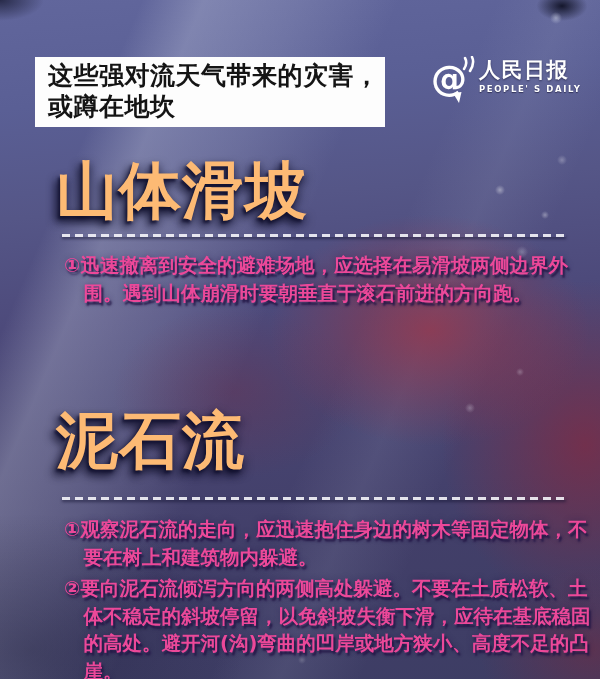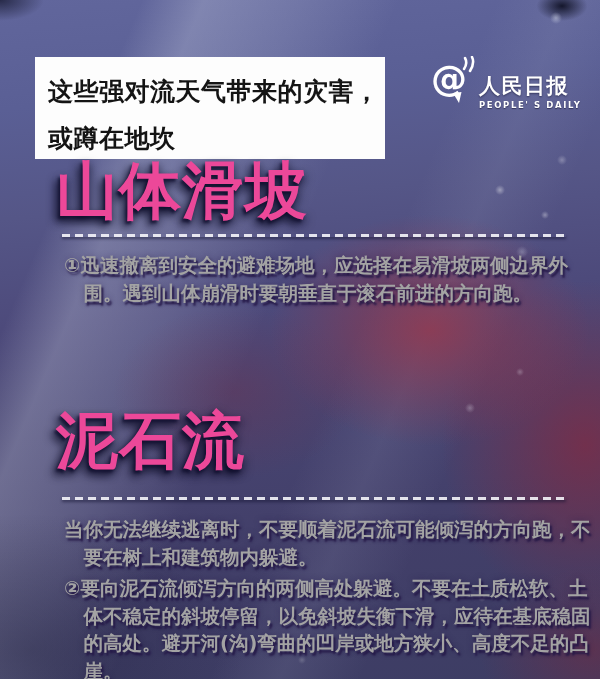--- a/index.html
+++ b/index.html
@@ -37,45 +37,44 @@
       
       linear-gradient(175deg, #61669c 0%, #5a5f95 15%, #555687 30%, #4d4a7b 45%, #474471 60%, #423f69 78%, #3d3d64 100%);
   }
   .banner{
     position:absolute;left:35px;top:57px;width:350px;box-sizing:border-box;
     background:#fdfdfd;padding:3px 8px 5px 13px;
   }
   .banner-line{
     font-size:25px;line-height:31px;font-weight:900;color:#141414;letter-spacing:.5px;
     white-space:nowrap;
-    margin-top:16px;
   }
   .logo{position:absolute;left:431px;top:56px;display:flex;align-items:flex-start;color:#fff;}
   .at-wrap{width:46px;height:50px;flex:0 0 auto;}
-  .logo-text{margin-left:2px;margin-top:18px;}
+  .logo-text{margin-left:2px;margin-top:2px;}
   .logo-cn{font-size:21px;font-weight:900;letter-spacing:1.5px;line-height:24px;
     text-shadow:0 1px 2px rgba(20,20,50,.6);white-space:nowrap;}
   .logo-en{font-size:8.5px;font-weight:700;letter-spacing:1.6px;margin-top:2px;
     text-shadow:0 1px 1px rgba(20,20,50,.6);white-space:nowrap;}
   .sec-title{
-    position:absolute;left:56px;margin:0;color:#ec4899;font-weight:900;
+    position:absolute;left:56px;margin:0;color:#fdba74;font-weight:900;
     font-size:62px;line-height:66px;letter-spacing:1px;white-space:nowrap;
     text-shadow:-5px 6px 9px rgba(12,12,38,.85), -2px 3px 3px rgba(18,16,50,.8), 2px 4px 9px rgba(12,12,38,.5);
   }
   .t1{top:158px;}
   .t2{top:408px;}
   .divider{
     position:absolute;left:62px;width:504px;height:3px;
     background:repeating-linear-gradient(90deg, rgba(248,248,252,.88) 0 8px, transparent 8px 13px);
     box-shadow:0 2px 3px rgba(20,18,50,.55);
   }
   .d1{top:234px;}
   .d2{top:497px;}
   .tip{
-    position:absolute;left:64px;width:508px;margin:0;color:#a3a3a3;
+    position:absolute;left:64px;width:508px;margin:0;color:#ec4899;
     font-size:19.5px;line-height:27.5px;font-weight:700;
     text-indent:-19.5px;padding-left:19.5px;box-sizing:content-box;
     word-break:break-all;
     text-shadow:2px 3px 2px rgba(35,22,70,.95), 0 0 6px rgba(35,22,70,.45);
   }
   .p1{top:252px;}
   .p2{top:312px;}
   .p3{top:516px;}
   .p4{top:575px;}
 </style>
@@ -104,15 +103,15 @@
       <div class="logo-en">PEOPLE' S DAILY</div>
     </div>
   </div>
 
   <h1 class="sec-title t1">山体滑坡</h1>
   <div class="divider d1"></div>
   <p class="tip p1">①迅速撤离到安全的避难场地，应选择在易滑坡两侧边界外围。遇到山体崩滑时要朝垂直于滚石前进的方向跑。</p>
 
   <h1 class="sec-title t2">泥石流</h1>
   <div class="divider d2"></div>
-  <p class="tip p3">当你无法继续逃离时，不要顺着泥石流可能倾泻的方向跑，不要在树上和建筑物内躲避。</p>
+  <p class="tip p3">①观察泥石流的走向，应迅速抱住身边的树木等固定物体，不要在树上和建筑物内躲避。</p>
   <p class="tip p4">②要向泥石流倾泻方向的两侧高处躲避。不要在土质松软、土体不稳定的斜坡停留，以免斜坡失衡下滑，应待在基底稳固的高处。避开河(沟)弯曲的凹岸或地方狭小、高度不足的凸崖。</p>
 </div>
 
 </body></html>

